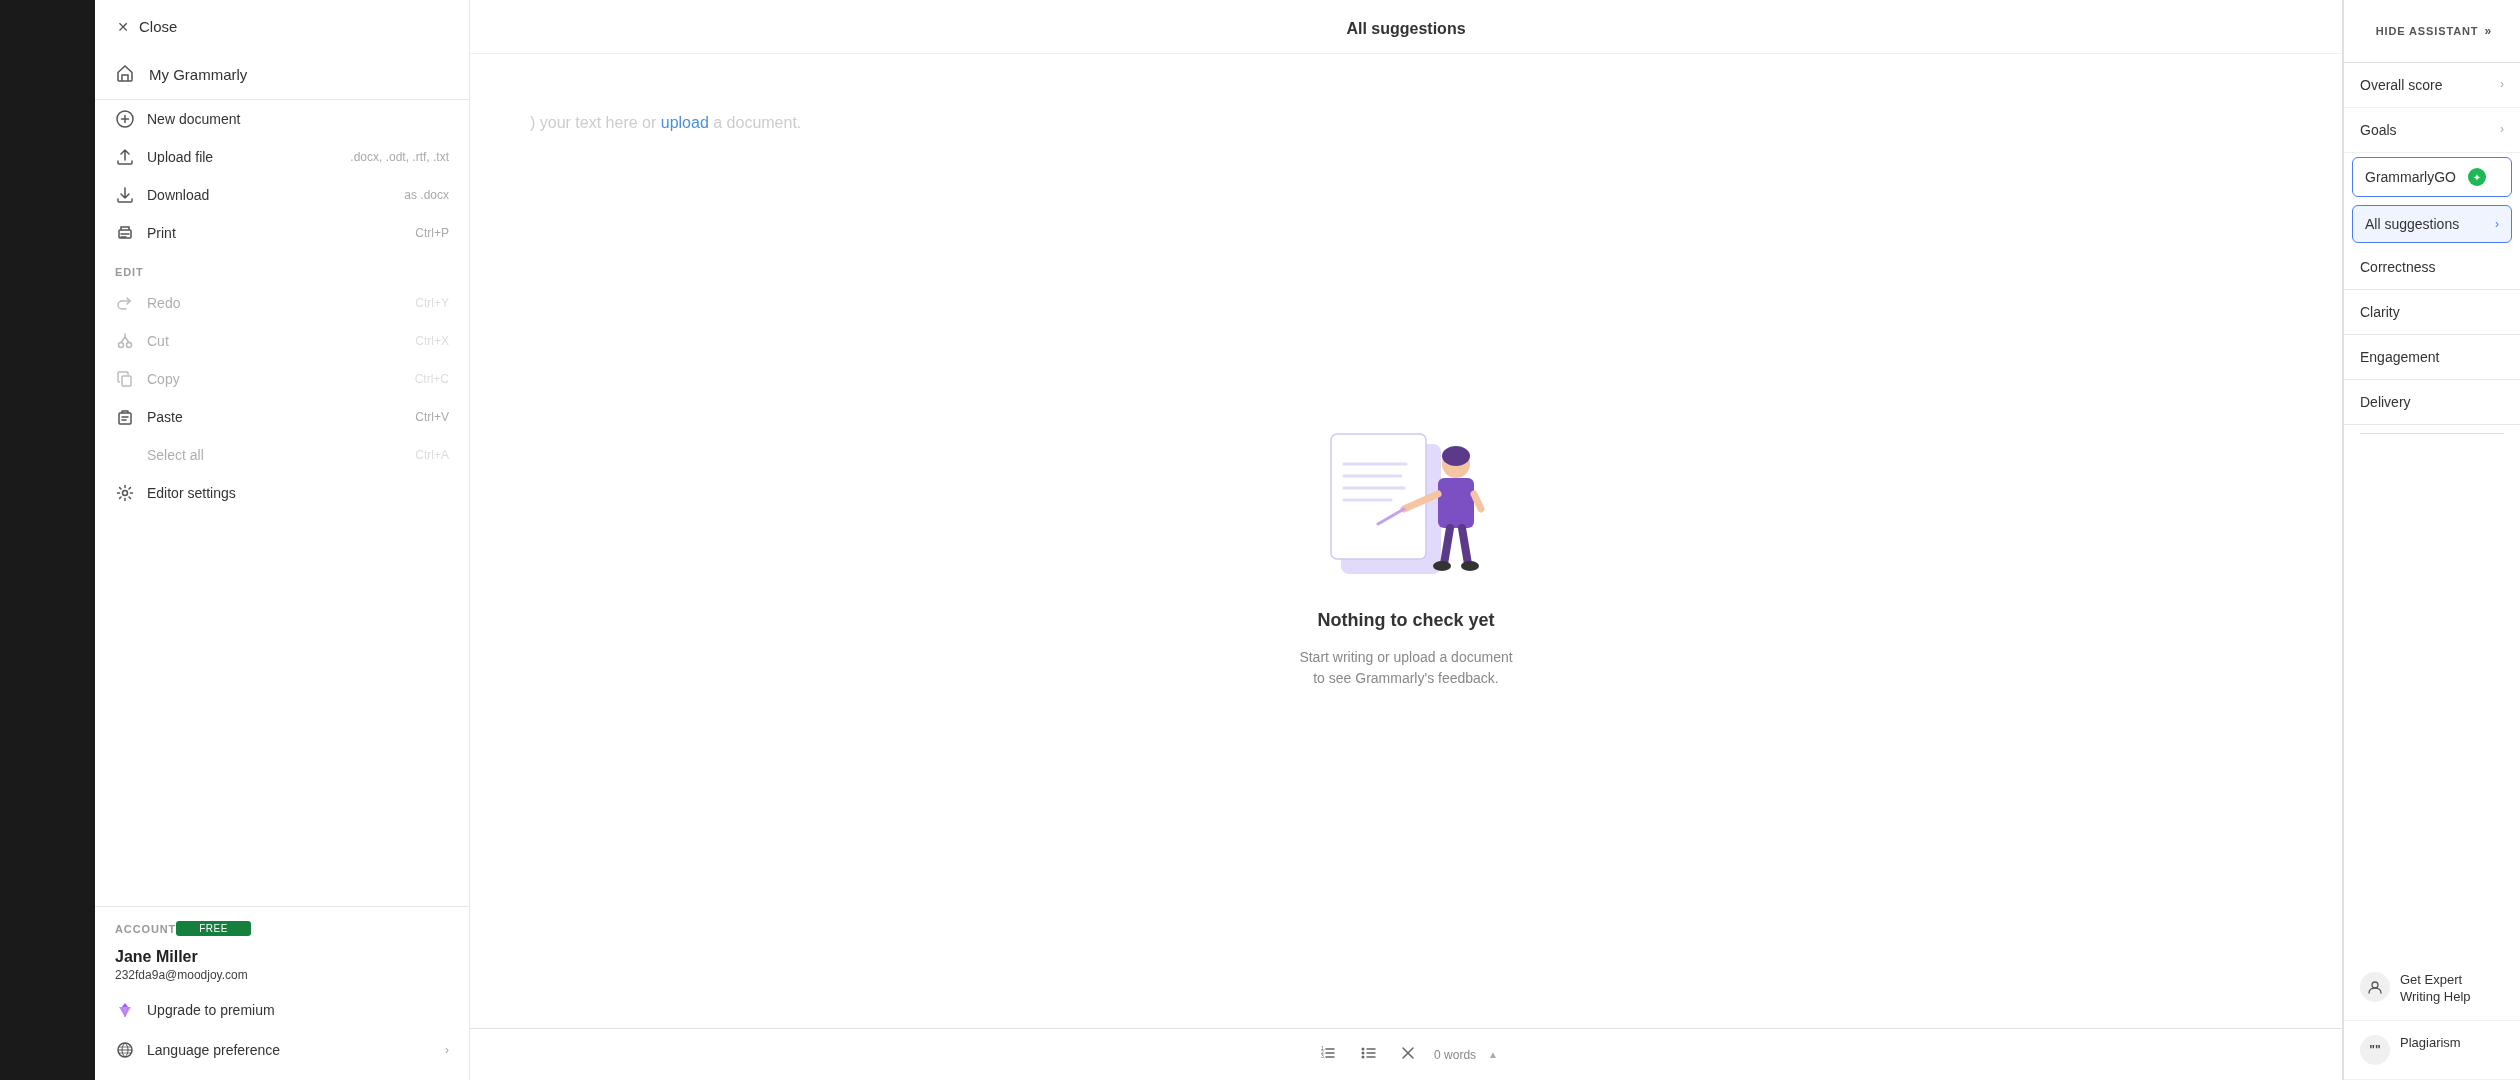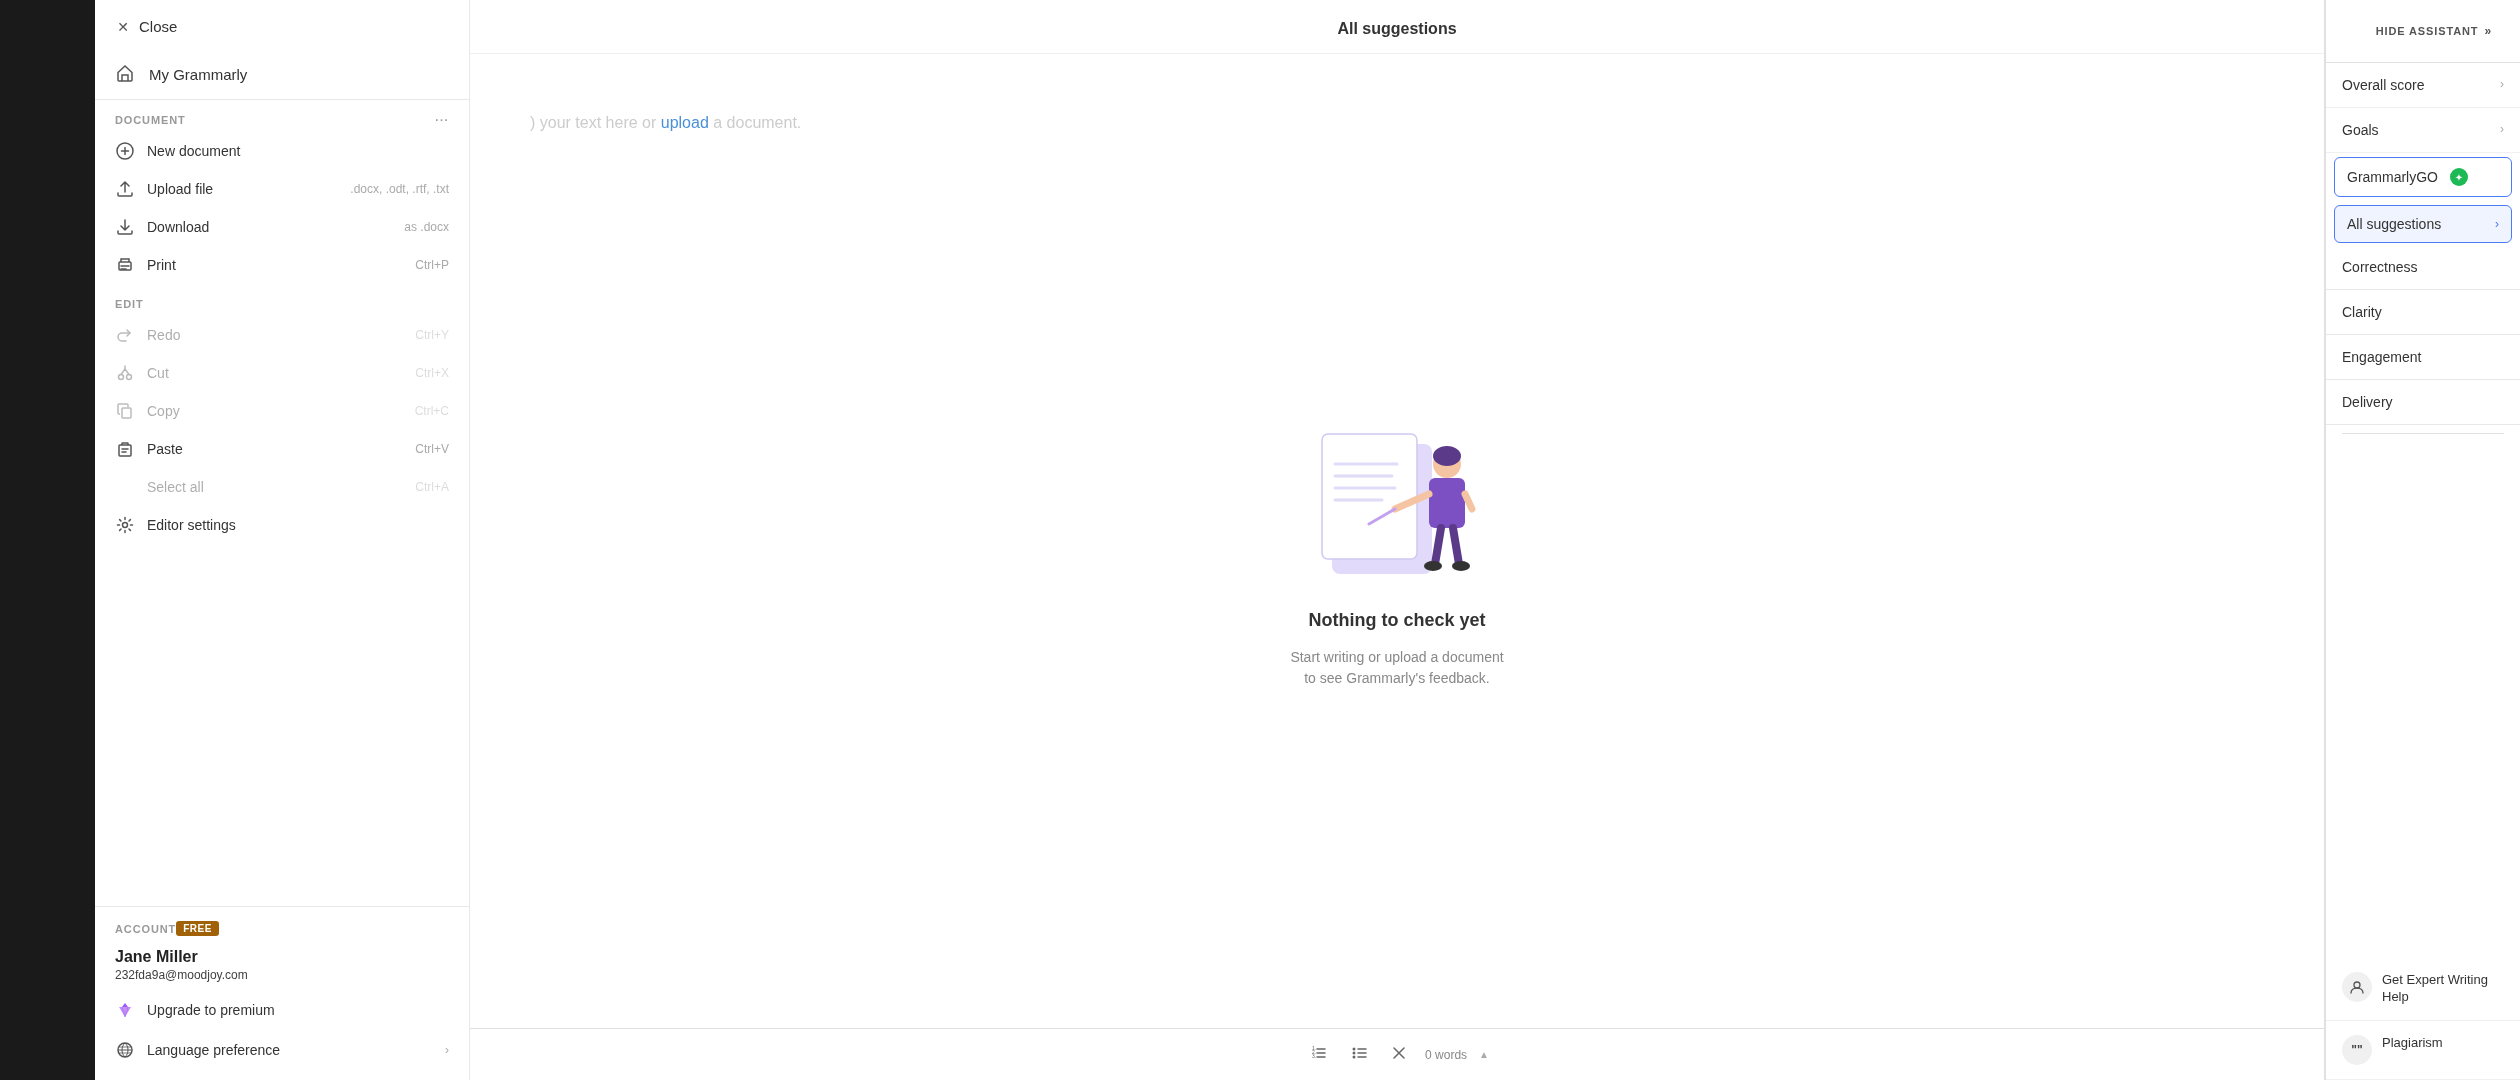--- a/index.html
+++ b/index.html
@@ -140,25 +140,25 @@
       align-items: center;
       margin-bottom: 8px;
     }
     .account-label {
       font-size: 11px;
       font-weight: 600;
       color: #999;
       letter-spacing: 0.08em;
     }
     .free-badge {
-      background: #a16207;
+      background: #15803d;
       color: #fff;
       font-size: 10px;
-      font-weight: 700;
-      padding: 2px 7px;
+      font-weight: 400;
+      padding: 2px 23px;
       border-radius: 3px;
       letter-spacing: 0.05em;
     }
     .account-name {
       font-size: 16px;
       font-weight: 600;
       color: #222;
       margin-bottom: 2px;
       margin-top: 12px;
     }
@@ -292,21 +292,21 @@
       border-radius: 4px;
     }
 
     .word-count {
       font-size: 12px;
       color: #888;
     }
 
     
     .right-panel {
-      width: 195px;
+      width: 177px;
       background: #ffffff;
       border-left: 1px solid #e0e0e0;
       display: flex;
       flex-direction: column;
       padding: 0;
     }
 
     .hide-assistant-btn {
       display: flex;
       align-items: center;
@@ -442,24 +442,20 @@
       <svg width="20" height="20" viewBox="0 0 20 20" fill="none">
         <path d="M3 9.5L10 3l7 6.5V17a1 1 0 01-1 1H4a1 1 0 01-1-1V9.5z" stroke="#555" stroke-width="1.5" fill="none"></path>
         <path d="M7 18v-6h6v6" stroke="#555" stroke-width="1.5" fill="none"></path>
       </svg>
     </div>
     <span class="my-grammarly-label">My Grammarly</span>
   </div>
 
   <div class="sidebar-divider"></div>
 
-  <div class="section-header">
-    <span>DOCUMENT</span>
-    <span>···</span>
-  </div>
 
   <div class="menu-item">
     <div class="menu-item-icon">
       <svg width="18" height="18" viewBox="0 0 18 18" fill="none">
         <circle cx="9" cy="9" r="8" stroke="#555" stroke-width="1.5"></circle>
         <path d="M9 5.5v7M5.5 9h7" stroke="#555" stroke-width="1.5" stroke-linecap="round"></path>
       </svg>
     </div>
     <span class="menu-item-label">New document</span>
   </div>

